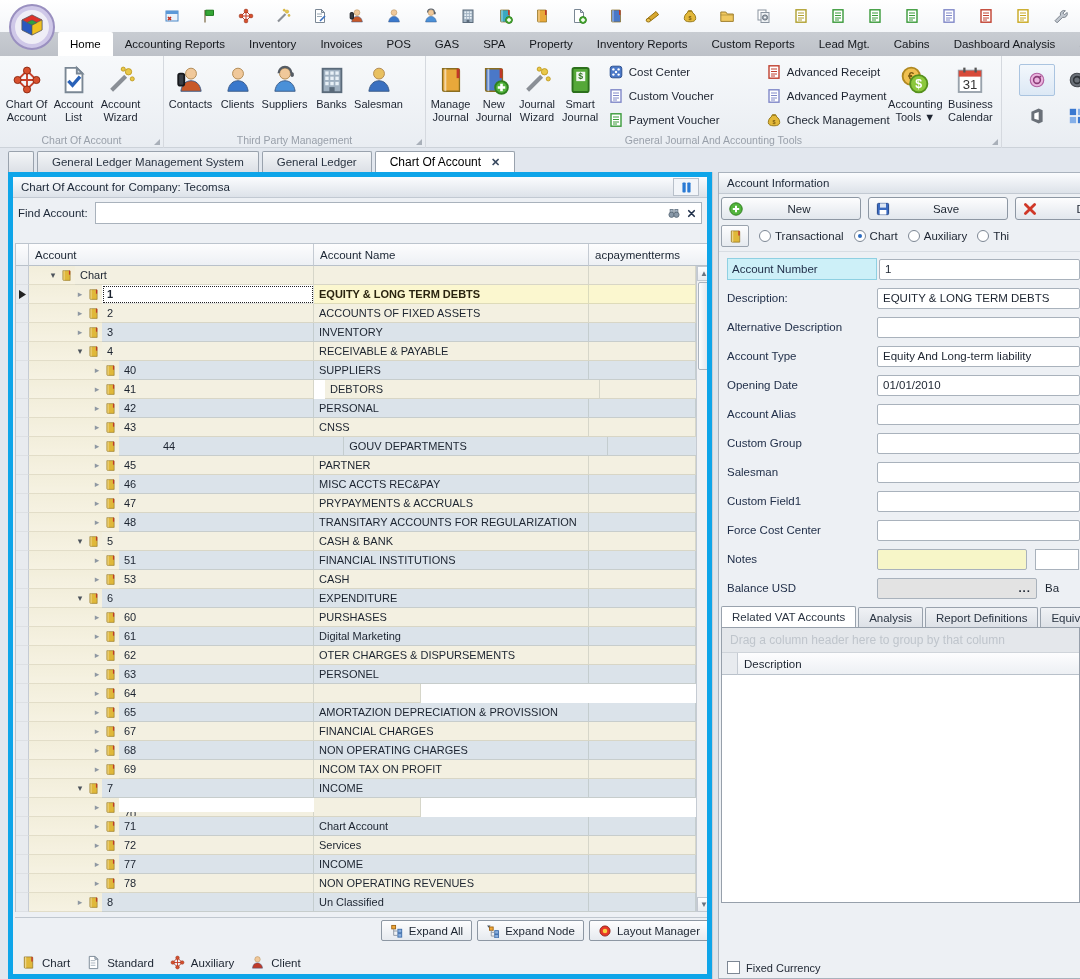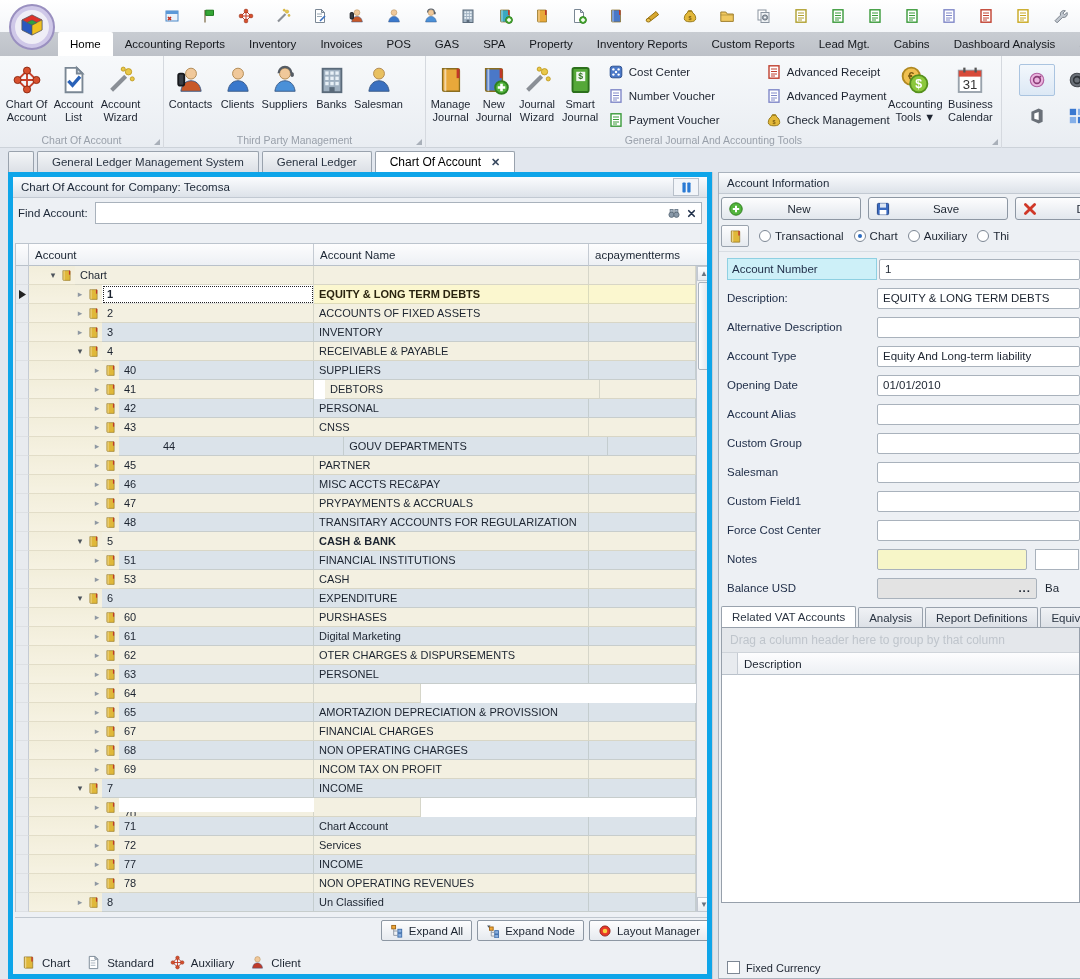--- a/index.html
+++ b/index.html
@@ -544,21 +544,21 @@
               <svg width="16" height="16" viewBox="0 0 16 16">
                 <rect x="3" y="1.8" width="10" height="12.4" fill="#fff" stroke="#8088c8" stroke-width="1.4"></rect>
                 <g stroke="#8088c8" stroke-width="1">
                   <line x1="5" y1="5" x2="11" y2="5"></line>
                   <line x1="5" y1="7.5" x2="11" y2="7.5"></line>
                   <line x1="5" y1="10" x2="11" y2="10"></line>
                   <line x1="5" y1="12" x2="9" y2="12"></line>
                 </g>
               </svg>
             </span>
-            <span>Number Voucher</span>
+            <span>Custom Voucher</span>
           </div>
           <div class="smallbtn">
             <span>
               <svg width="16" height="16" viewBox="0 0 16 16">
                 <rect x="3" y="1.8" width="10" height="12.4" fill="#fff" stroke="#3a9a3a" stroke-width="1.4"></rect>
                 <g stroke="#3a9a3a" stroke-width="1">
                   <line x1="5" y1="5" x2="11" y2="5"></line>
                   <line x1="5" y1="7.5" x2="11" y2="7.5"></line>
                   <line x1="5" y1="10" x2="11" y2="10"></line>
                   <line x1="5" y1="12" x2="9" y2="12"></line>
@@ -960,21 +960,21 @@
             <span class="exp open">▾</span>
             <span>
               <svg width="13" height="13" viewBox="0 0 16 16">
                 <path d="M3.5 2h8a1 1 0 0 1 1 1v11h-8a1 1 0 0 1-1-1z" fill="#e0b83a" stroke="#8a6d1f" stroke-width=".7"></path>
                 <path d="M5 2v12" stroke="#fff" opacity=".55"></path>
                 <rect x="11" y="2" width="1.5" height="5" fill="#c03828"></rect>
               </svg>
             </span>
           </div>
           <div class="cell acc" style="width: 212px;">5</div>
-          <div class="cell nm" style="width: 275px; font-weight: bold;">CASH &amp; BANK</div>
+          <div class="cell nm" style="width: 275px;">CASH &amp; BANK</div>
           <div class="cell" style="width: 107px;"></div>
         </div>
         <div class="grow blue">
           <div class="ind"></div>
           <div class="band" style="width: 90px;">
             <span class="exp closed">▸</span>
             <span>
               <svg width="13" height="13" viewBox="0 0 16 16">
                 <path d="M3.5 2h8a1 1 0 0 1 1 1v11h-8a1 1 0 0 1-1-1z" fill="#e0b83a" stroke="#8a6d1f" stroke-width=".7"></path>
                 <path d="M5 2v12" stroke="#fff" opacity=".55"></path>

